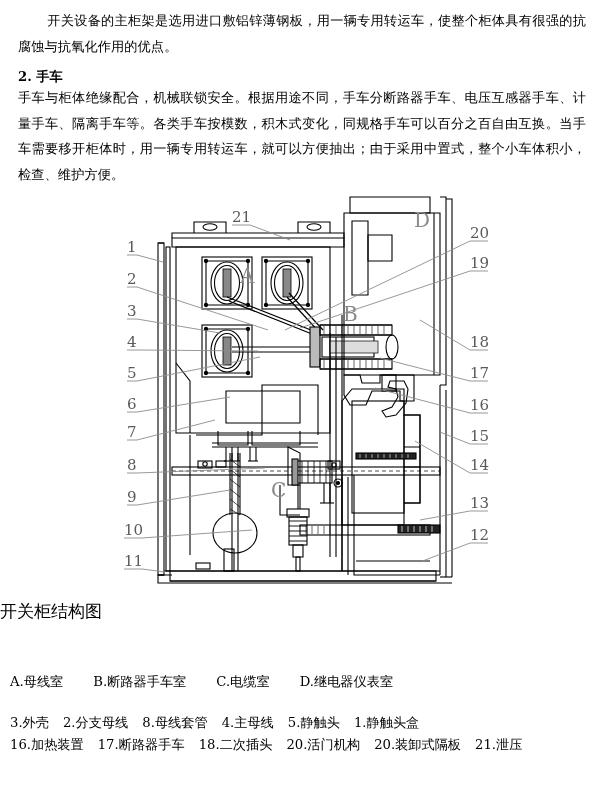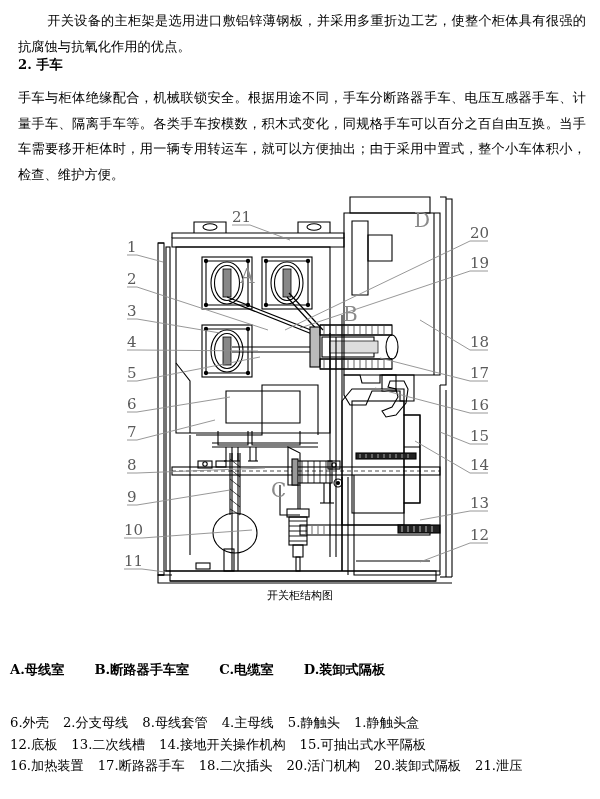--- a/index.html
+++ b/index.html
@@ -25,76 +25,75 @@
     line-height: 25.5px;
     text-align: justify;
     letter-spacing: 0.1px;
   }
   #para-1 { top: 8px; }
   #para-1 .indent { display: inline-block; width: 2.2em; }
 
   #heading-2 {
     position: absolute;
     left: 18px;
-    top: 52px;
+    top: 64px;
     font-size: 13.2px;
     line-height: 25.5px;
     font-weight: bold;
   }
   #para-2 { top: 85px; }
 
   
   #figure {
     position: absolute;
     left: 0;
     top: 185px;
     width: 600px;
     height: 420px;
   }
   #figure svg { display: block; }
 
   
   #figure-caption {
     position: absolute;
     left: 0;
-    top: 588px;
+    top: 600px;
     width: 600px;
-    text-align: center;
-    font-size: 11px;
+    font-size: 17px;
   }
 
   
   #room-legend {
     position: absolute;
     left: 10px;
     top: 658px;
     width: 580px;
     font-size: 13.2px;
     line-height: 24px;
     white-space: nowrap;
   }
-  #room-legend .ritem { display: inline-block; font-weight: bold; }
-  #room-legend .ritem + .ritem { margin-left: 30px; }
+  #room-legend .ritem { display: inline-block; }
+  #room-legend .ritem + .ritem { margin-left: 30px; margin-top: 12px; }
 
   #part-legend {
     position: absolute;
     left: 10px;
     top: 712px;
     width: 588px;
     font-size: 13.2px;
     line-height: 21.5px;
   }
   #part-legend .prow { white-space: nowrap; }
   #part-legend .pitem { display: inline-block; }
   #part-legend .pitem + .pitem { margin-left: 14px; }
 </style>
 </head>
 <body>
 
-<div class="prose" id="para-1"><span class="indent"></span><span>开关设备的主柜架是选用进口敷铝锌薄钢板，并采用多重折边工艺，使整个柜体具有很强的抗腐蚀与抗氧化作用的优点。</span></div>
+<div class="prose" id="para-1"><span class="indent"></span><span>开关设备的主柜架是选用进口敷铝锌薄钢板，用一辆专用转运车，使整个柜体具有很强的抗腐蚀与抗氧化作用的优点。</span></div>
 
 <div id="heading-2">2. 手车</div>
 
 <div class="prose" id="para-2">手车与柜体绝缘配合，机械联锁安全。根据用途不同，手车分断路器手车、电压互感器手车、计量手车、隔离手车等。各类手车按模数，积木式变化，同规格手车可以百分之百自由互换。当手车需要移开柜体时，用一辆专用转运车，就可以方便抽出；由于采用中置式，整个小车体积小，检查、维护方便。</div>
 
 <div id="figure">
 <svg width="600" height="420" viewBox="0 0 600 420" xmlns="http://www.w3.org/2000/svg">
   <g fill="none" stroke="#000" stroke-width="1.1" stroke-linejoin="miter" stroke-linecap="butt">
 
     <g>
@@ -369,26 +368,23 @@
         <text x="343" y="136">B</text>
         <text x="271" y="312">C</text>
         <text x="414" y="42">D</text>
       </g>
 </svg>
 </div>
 
 <div id="figure-caption">开关柜结构图</div>
 
 <div id="room-legend">
-  <span class="ritem">A.母线室</span><span class="ritem">B.断路器手车室</span><span class="ritem">C.电缆室</span><span class="ritem">D.装卸式隔板</span>
+  <span class="ritem">A.母线室</span><span class="ritem">B.断路器手车室</span><span class="ritem">C.电缆室</span><span class="ritem">D.继电器仪表室</span>
 </div>
 
 <div id="part-legend">
   <div class="prow">
-    <span class="pitem">6.外壳</span><span class="pitem">2.分支母线</span><span class="pitem">8.母线套管</span><span class="pitem">4.主母线</span><span class="pitem">5.静触头</span><span class="pitem">1.静触头盒</span>
-  </div>
-  <div class="prow">
-    <span class="pitem">12.底板</span><span class="pitem">13.二次线槽</span><span class="pitem">14.接地开关操作机构</span><span class="pitem">15.可抽出式水平隔板</span>
+    <span class="pitem">3.外壳</span><span class="pitem">2.分支母线</span><span class="pitem">8.母线套管</span><span class="pitem">4.主母线</span><span class="pitem">5.静触头</span><span class="pitem">1.静触头盒</span>
   </div>
   <div class="prow">
     <span class="pitem">16.加热装置</span><span class="pitem">17.断路器手车</span><span class="pitem">18.二次插头</span><span class="pitem">20.活门机构</span><span class="pitem">20.装卸式隔板</span><span class="pitem">21.泄压</span>
   </div>
 </div>
 
 </body></html>

